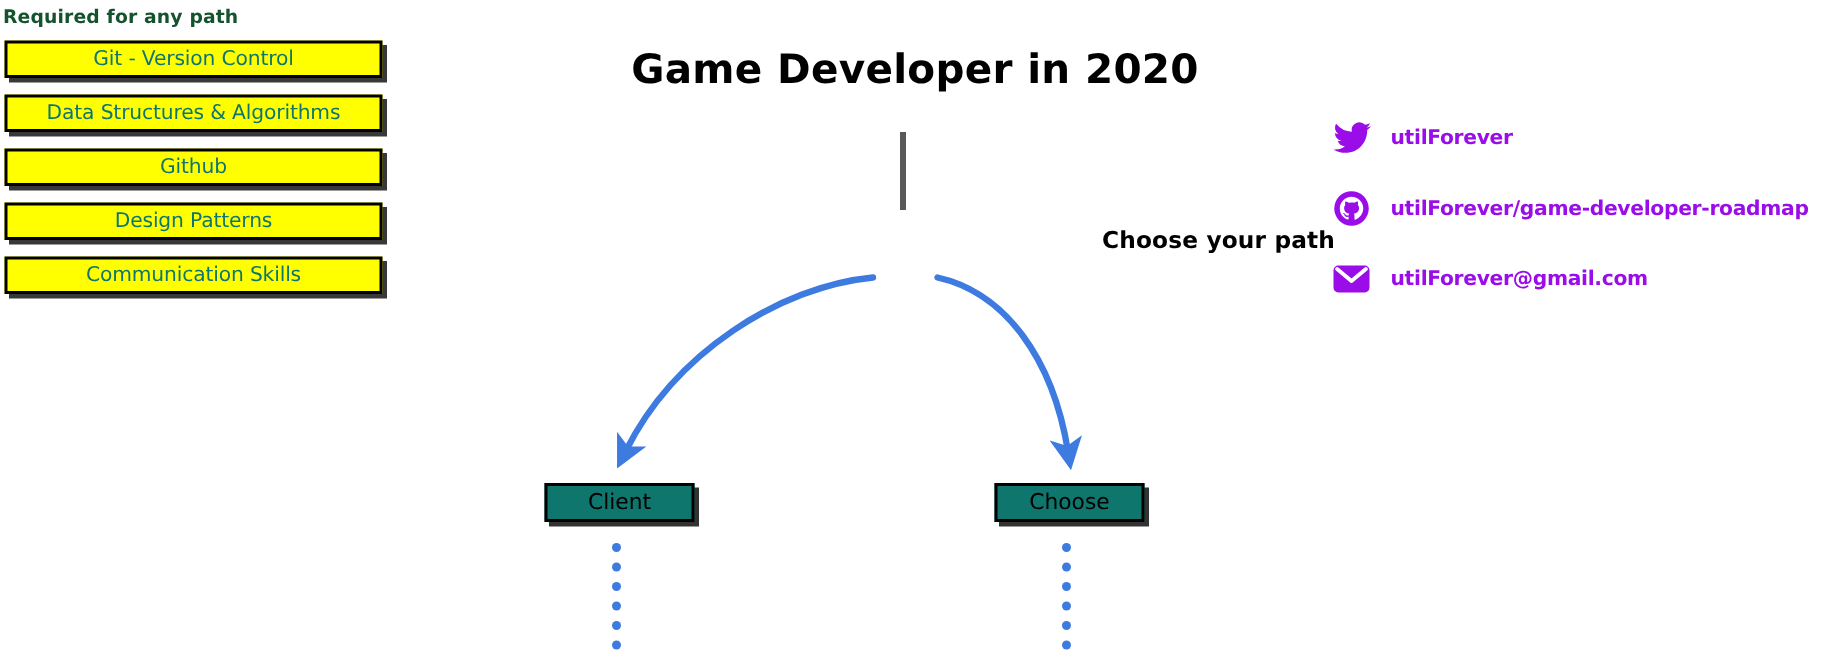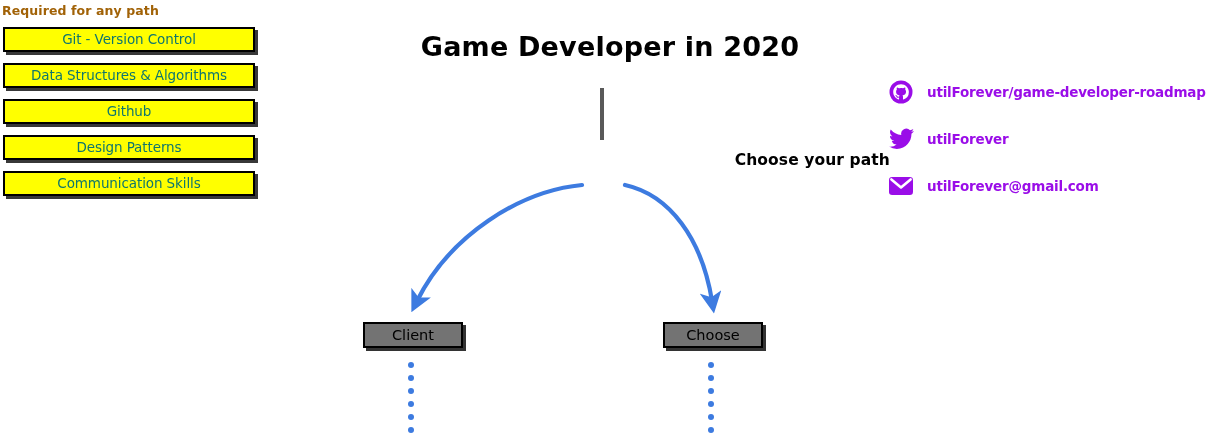--- a/index.html
+++ b/index.html
@@ -20,21 +20,21 @@
   
   #required-section {
     position: absolute;
     left: 0px;
     top: 0px;
     width: 275px;
   }
   #required-heading {
     font-size: 12.5px;
     font-weight: bold;
-    color: #a16207;
+    color: #14532d;
     letter-spacing: 0.1px;
     margin: 3px 0 0 2px;
     white-space: nowrap;
   }
   #required-list {
     margin-top: 9px;
     position: relative;
   }
   .req-box {
     position: relative;
@@ -102,21 +102,21 @@
     left: 0px;
     top: 175px;
     width: 560px;
     height: 150px;
     overflow: visible;
   }
 
   .path-box {
     position: absolute;
     height: 22px;
-    background: #737373;
+    background: #0f766e;
     border: 2.5px solid #000000;
     box-shadow: 3px 3px 0 0 rgba(0,0,0,0.80);
     display: flex;
     align-items: center;
     justify-content: center;
     box-sizing: content-box;
   }
   .path-box .path-label {
     font-size: 14.5px;
     color: #000000;
@@ -248,50 +248,50 @@
     <div class="dot"></div>
     <div class="dot"></div>
     <div class="dot"></div>
     <div class="dot"></div>
     <div class="dot"></div>
   </div>
 
 </div>
 
 <div id="links-section">
+
+  <div class="link-row">
+    <span class="link-icon">
+      <svg width="25" height="22" viewBox="0 0 24 20">
+        <path fill="#9a0de8" d="M24 2.42a9.6 9.6 0 0 1-2.83.79A4.95 4.95 0 0 0 23.34.38a9.84 9.84 0 0
+          1-3.13 1.2A4.92 4.92 0 0 0 11.8 6.05 13.97 13.97 0 0 1 1.67.9a4.93 4.93 0 0 0 1.52 6.57A4.9 4.9 0
+          0 1 .96 6.85v.06a4.93 4.93 0 0 0 3.95 4.83 4.96 4.96 0 0 1-2.22.08 4.93 4.93 0 0 0 4.6 3.42A9.88
+          9.88 0 0 1 0 17.29a13.94 13.94 0 0 0 7.55 2.21c9.05 0 14-7.5 14-14v-.64A9.97 9.97 0 0 0 24 2.42z"></path>
+      </svg>
+    </span>
+    <span class="link-text">utilForever</span>
+  </div>
 
   <div class="link-row">
     <span class="link-icon">
       <svg width="24" height="24" viewBox="0 0 24 24">
         <circle cx="12" cy="12" r="11.5" fill="#9a0de8"></circle>
         <path fill="#ffffff" d="M12 4.2c-4.3 0-7.8 3.5-7.8 7.8 0 3.45 2.24 6.37 5.34 7.4.39.07.53-.17.53-.38
           0-.19-.01-.81-.01-1.47-1.96.36-2.47-.48-2.62-.92-.09-.22-.47-.92-.8-1.1-.28-.15-.67-.51-.01-.52
           .62-.01 1.06.57 1.21.81.71 1.19 1.84.86 2.29.65.07-.51.28-.86.5-1.06-1.73-.19-3.55-.87-3.55-3.85
           0-.85.3-1.55.8-2.1-.08-.19-.35-.99.08-2.06 0 0 .65-.21 2.14.8a7.2 7.2 0 0 1 1.95-.26c.66 0 1.33.09
           1.95.26 1.49-1.01 2.14-.8 2.14-.8.43 1.07.16 1.87.08 2.06.5.55.8 1.24.8 2.1 0 2.99-1.82 3.66-3.56
           3.85.29.25.54.72.54 1.46 0 1.06-.01 1.91-.01 2.17 0 .21.15.46.54.38a7.81 7.81 0 0 0 5.33-7.4c0-4.3-3.5-7.8-7.8-7.8z"></path>
       </svg>
     </span>
     <span class="link-text">utilForever/game-developer-roadmap</span>
   </div>
 
   <div class="link-row">
     <span class="link-icon">
-      <svg width="25" height="22" viewBox="0 0 24 20">
-        <path fill="#9a0de8" d="M24 2.42a9.6 9.6 0 0 1-2.83.79A4.95 4.95 0 0 0 23.34.38a9.84 9.84 0 0
-          1-3.13 1.2A4.92 4.92 0 0 0 11.8 6.05 13.97 13.97 0 0 1 1.67.9a4.93 4.93 0 0 0 1.52 6.57A4.9 4.9 0
-          0 1 .96 6.85v.06a4.93 4.93 0 0 0 3.95 4.83 4.96 4.96 0 0 1-2.22.08 4.93 4.93 0 0 0 4.6 3.42A9.88
-          9.88 0 0 1 0 17.29a13.94 13.94 0 0 0 7.55 2.21c9.05 0 14-7.5 14-14v-.64A9.97 9.97 0 0 0 24 2.42z"></path>
-      </svg>
-    </span>
-    <span class="link-text">utilForever</span>
-  </div>
-
-  <div class="link-row">
-    <span class="link-icon">
       <svg width="26" height="24" viewBox="0 0 26 24">
         <rect x="1" y="3" width="24" height="18" rx="3.2" fill="#9a0de8"></rect>
         <path d="M3.4 5.4 L13 13.4 L22.6 5.4" fill="none" stroke="#ffffff" stroke-width="2.6" stroke-linecap="round" stroke-linejoin="round"></path>
       </svg>
     </span>
     <span class="link-text">utilForever@gmail.com</span>
   </div>
 
 </div>
 

